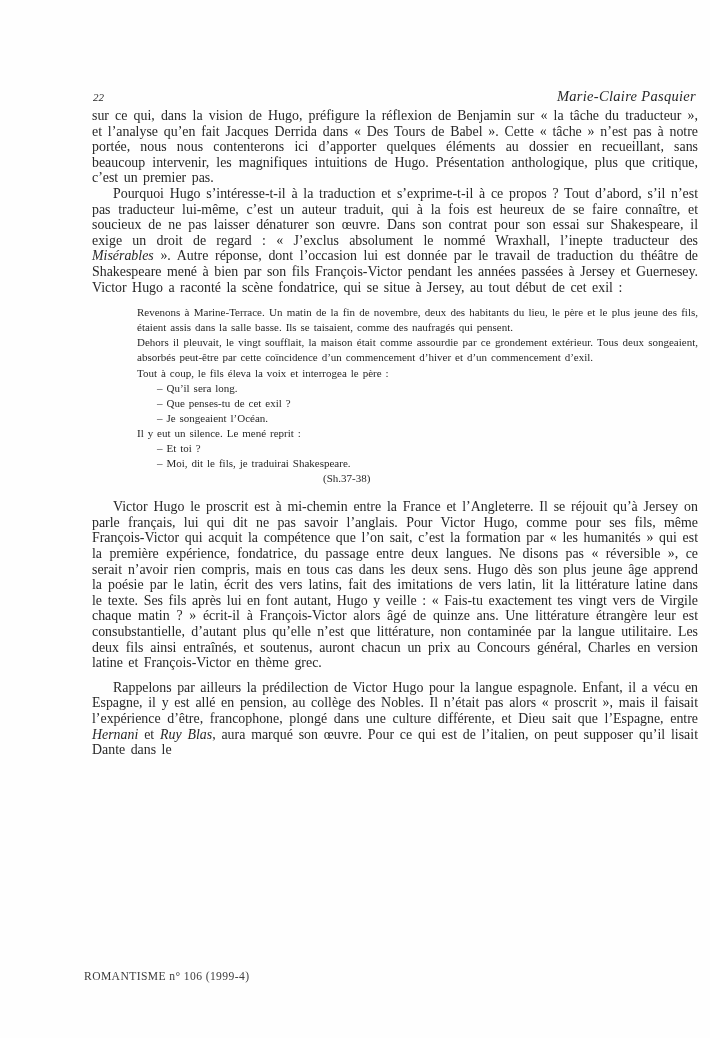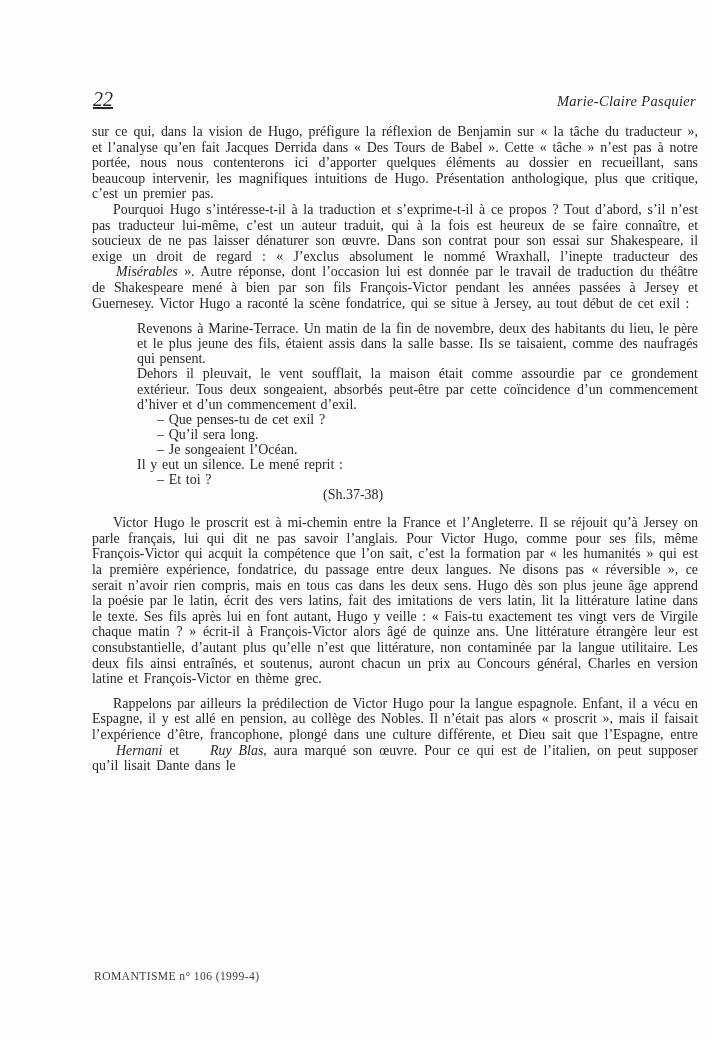--- a/index.html
+++ b/index.html
@@ -15,78 +15,80 @@
   .header {
     position: absolute;
     top: 88px;
     left: 93px;
     right: 14px;
     display: flex;
     justify-content: space-between;
     align-items: baseline;
     font-style: italic;
   }
-  .pagenum  { font-size: 20px; text-decoration: underline; }
+  .pagenum  { font-size: 11px; }
   .author   { font-size: 14.5px; letter-spacing: 0.3px; margin-left: 9px; }
   .content  {
     position: absolute;
-    top: 124px;
+    top: 108px;
     left: 92px;
     width: 606px;
   }
   .body-para {
     margin: 0;
     font-size: 13.9px;
     line-height: 15.6px;
     text-align: justify;
     word-spacing: 2px;
   }
   .body-para.indent { text-indent: 21px; }
   .content > p.body-para:last-of-type { margin-top: 9px; }
-  .it { font-style: italic; margin-left: 24px; }
+  .it { font-style: italic; }
   .quote {
     margin: 10px 0 13px 45px;
     width: 561px;
-    font-size: 14px;
+    font-size: 11px;
     line-height: 15.1px;
     word-spacing: 1.2px;
   }
   .q-para     { text-align: justify; }
   .q-dialogue { text-indent: 20px; }
   .q-citation { margin-left: 186px; }
   .footer {
     position: absolute;
     top: 970px;
-    left: 94px;
+    left: 84px;
     font-size: 11.6px;
     letter-spacing: 0.4px;
     color: #3c3c3c;
   }
 </style>
 </head>
 <body>
 
 <div class="page">
 
   <div class="header">
     <span class="pagenum">22</span>
     <span class="author">Marie-Claire Pasquier</span>
   </div>
 
   <div class="content" id="article-body">
       <p class="body-para"><span>sur ce qui, dans la vision de Hugo, préfigure la réflexion de Benjamin sur « la tâche du traducteur », et l’analyse qu’en fait Jacques Derrida dans « Des Tours de Babel ». Cette « tâche » n’est pas à notre portée, nous nous contenterons ici d’apporter quelques éléments au dossier en recueillant, sans beaucoup intervenir, les magnifiques intuitions de Hugo. Présentation anthologique, plus que critique, c’est un premier pas.</span></p>
       <p class="body-para indent"><span>Pourquoi Hugo s’intéresse-t-il à la traduction et s’exprime-t-il à ce propos ? Tout d’abord, s’il n’est pas traducteur lui-même, c’est un auteur traduit, qui à la fois est heureux de se faire connaître, et soucieux de ne pas laisser dénaturer son œuvre. Dans son contrat pour son essai sur Shakespeare, il exige un droit de regard : « J’exclus absolument le nommé Wraxhall, l’inepte traducteur des </span><span class="it">Misérables</span><span> ». Autre réponse, dont l’occasion lui est donnée par le travail de traduction du théâtre de Shakespeare mené à bien par son fils François-Victor pendant les années passées à Jersey et Guernesey. Victor Hugo a raconté la scène fondatrice, qui se situe à Jersey, au tout début de cet exil :</span></p>
       <div class="quote">
         <div class="q-para">Revenons à Marine-Terrace. Un matin de la fin de novembre, deux des habitants du lieu, le père et le plus jeune des fils, étaient assis dans la salle basse. Ils se taisaient, comme des naufragés qui pensent.</div>
-        <div class="q-para">Dehors il pleuvait, le vent soufflait, la maison était comme assourdie par ce grondement extérieur. Tous deux songeaient, absorbés peut-être par cette coïncidence d’un commencement d’hiver et d’un commencement d’exil.</div>
+        <div class="q-para">Dehors il pleuvait, le vingt soufflait, la maison était comme assourdie par ce grondement extérieur. Tous deux songeaient, absorbés peut-être par cette coïncidence d’un commencement d’hiver et d’un commencement d’exil.</div>
+        <div class="q-para">Tout à coup, le fils éleva la voix et interrogea le père :</div>
+        <div class="q-dialogue">– Qu’il sera long.</div>
         <div class="q-dialogue">– Que penses-tu de cet exil ?</div>
-        <div class="q-dialogue">– Qu’il sera long.</div>
         <div class="q-dialogue">– Je songeaient l’Océan.</div>
         <div class="q-para">Il y eut un silence. Le mené reprit :</div>
         <div class="q-dialogue">– Et toi ?</div>
+        <div class="q-dialogue">– Moi, dit le fils, je traduirai Shakespeare.</div>
         <div class="q-citation">(Sh.37-38)</div>
       </div>
       <p class="body-para indent"><span>Victor Hugo le proscrit est à mi-chemin entre la France et l’Angleterre. Il se réjouit qu’à Jersey on parle français, lui qui dit ne pas savoir l’anglais. Pour Victor Hugo, comme pour ses fils, même François-Victor qui acquit la compétence que l’on sait, c’est la formation par « les humanités » qui est la première expérience, fondatrice, du passage entre deux langues. Ne disons pas « réversible », ce serait n’avoir rien compris, mais en tous cas dans les deux sens. Hugo dès son plus jeune âge apprend la poésie par le latin, écrit des vers latins, fait des imitations de vers latin, lit la littérature latine dans le texte. Ses fils après lui en font autant, Hugo y veille : « Fais-tu exactement tes vingt vers de Virgile chaque matin ? » écrit-il à François-Victor alors âgé de quinze ans. Une littérature étrangère leur est consubstantielle, d’autant plus qu’elle n’est que littérature, non contaminée par la langue utilitaire. Les deux fils ainsi entraînés, et soutenus, auront chacun un prix au Concours général, Charles en version latine et François-Victor en thème grec.</span></p>
       <p class="body-para indent"><span>Rappelons par ailleurs la prédilection de Victor Hugo pour la langue espagnole. Enfant, il a vécu en Espagne, il y est allé en pension, au collège des Nobles. Il n’était pas alors « proscrit », mais il faisait l’expérience d’être, francophone, plongé dans une culture différente, et Dieu sait que l’Espagne, entre </span><span class="it">Hernani</span><span> et </span><span class="it">Ruy Blas</span><span>, aura marqué son œuvre. Pour ce qui est de l’italien, on peut supposer qu’il lisait Dante dans le</span></p>
     </div>
 
   <div class="footer">
     <span>ROMANTISME n° 106 (1999-4)</span>
   </div>
 

